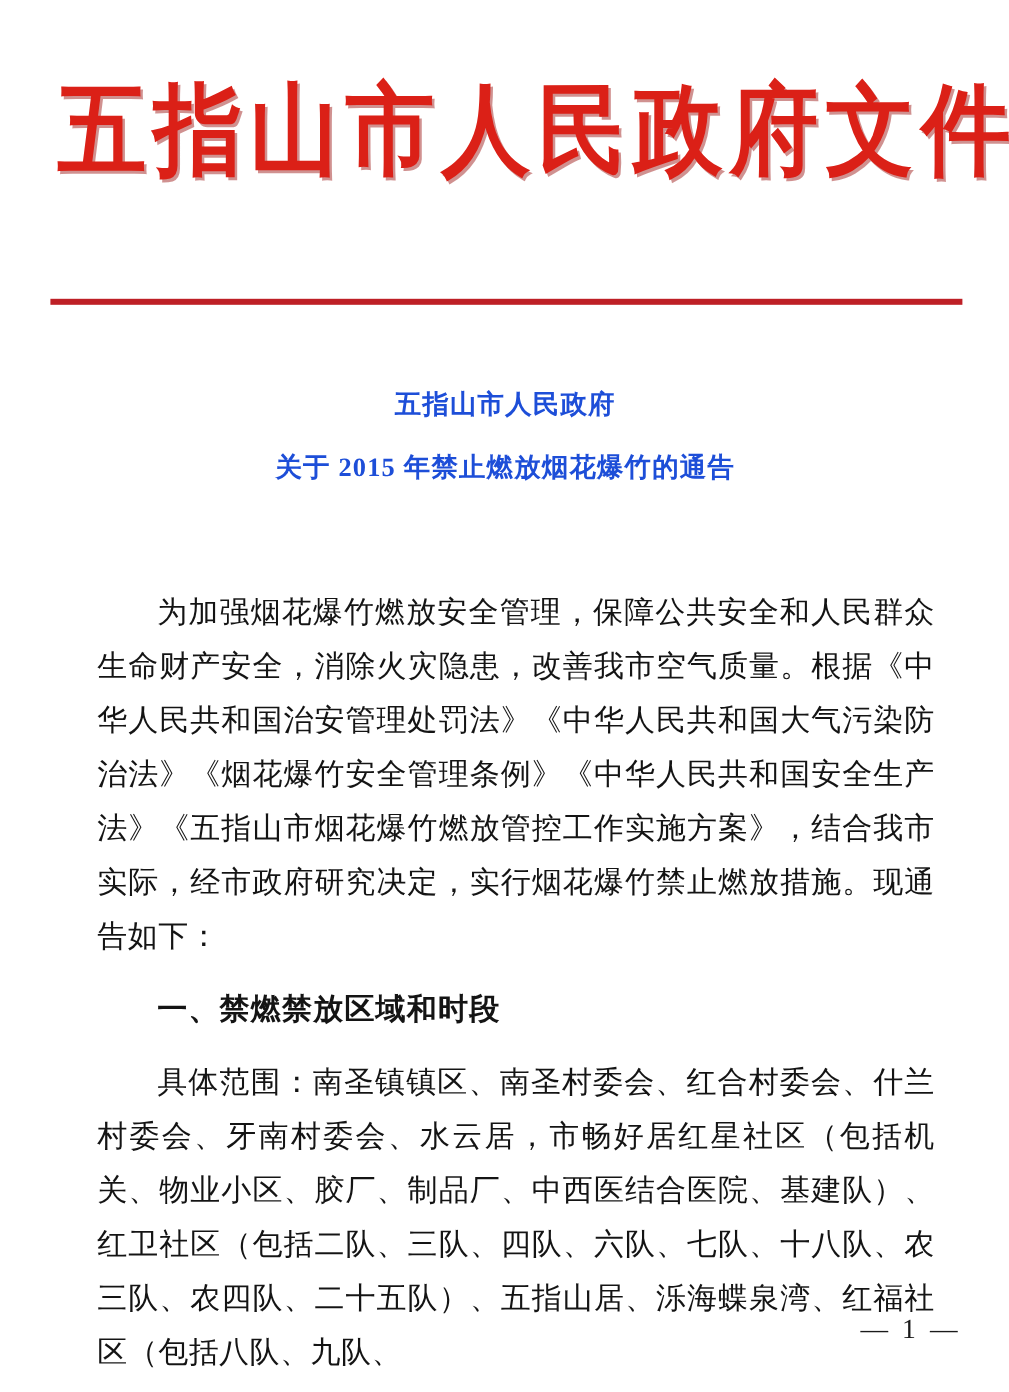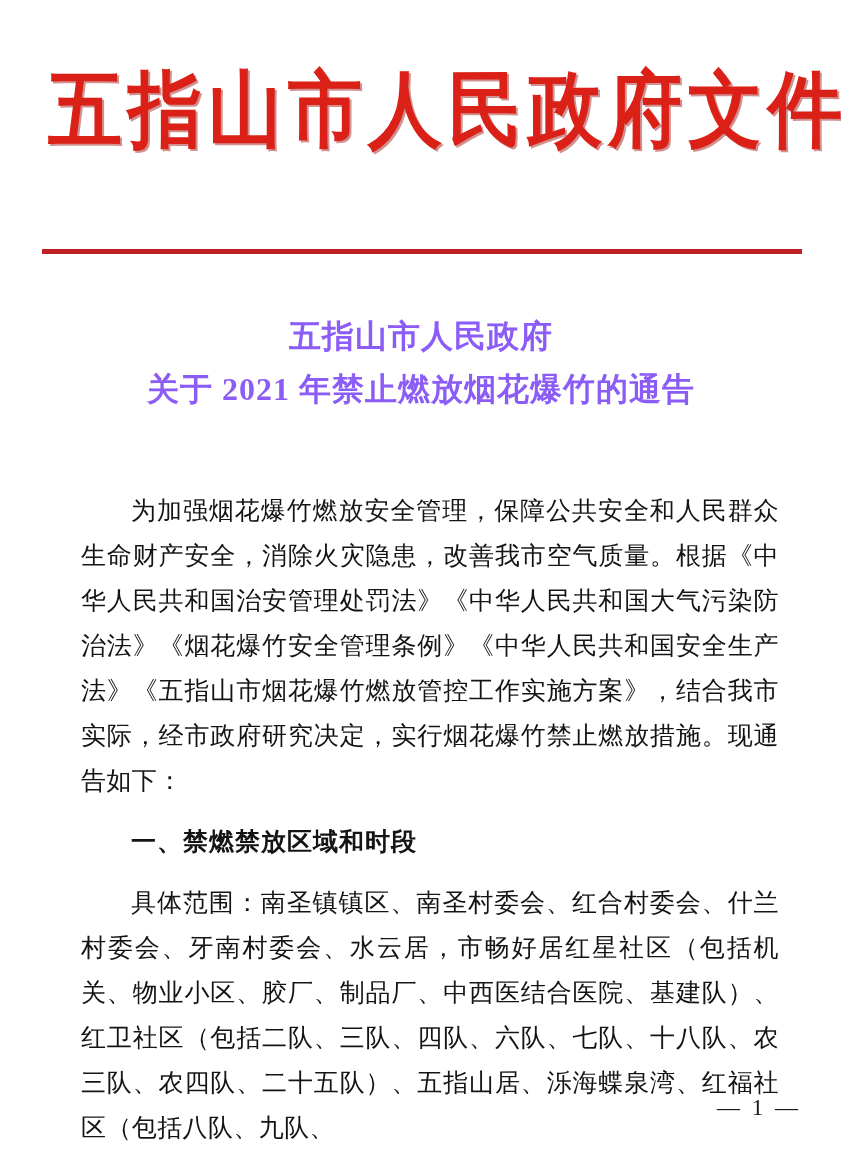--- a/index.html
+++ b/index.html
@@ -75,25 +75,25 @@
   .doc-title {
     position: absolute;
     left: 65px;
     top: 310px;
     width: 712px;
     text-align: center;
   }
   .doc-title-line {
     display: block;
     font-family: "Liberation Serif", "DejaVu Serif", serif;
-    font-size: 32px;
+    font-size: 22px;
     line-height: 53px;
     font-weight: 700;
     letter-spacing: 1px;
-    color: #8b5cf6;
+    color: #1d4ed8;
     white-space: nowrap;
   }
 
   
   .body-block {
     position: absolute;
     left: 65px;
     top: 472px;
     width: 730px;
   }
@@ -143,21 +143,21 @@
 
   <div class="masthead">
     <span class="masthead-title">五指山市人民政府文件</span>
   </div>
 
 
   <div class="red-rule"></div>
 
   <div class="doc-title">
     <span class="doc-title-line">五指山市人民政府</span>
-    <span class="doc-title-line">关于 2021 年禁止燃放烟花爆竹的通告</span>
+    <span class="doc-title-line">关于 2015 年禁止燃放烟花爆竹的通告</span>
   </div>
 
   <div class="body-block">
     <p class="para indent flow">为加强烟花爆竹燃放安全管理，保障公共安全和人民群众生命财产安全，消除火灾隐患，改善我市空气质量。根据《中华人民共和国治安管理处罚法》《中华人民共和国大气污染防治法》《烟花爆竹安全管理条例》《中华人民共和国安全生产法》《五指山市烟花爆竹燃放管控工作实施方案》，结合我市实际，经市政府研究决定，实行烟花爆竹禁止燃放措施。现通告如下：</p>
     <p class="para heading">一、禁燃禁放区域和时段</p>
     <p class="para indent flow">具体范围：南圣镇镇区、南圣村委会、红合村委会、什兰村委会、牙南村委会、水云居，市畅好居红星社区（包括机关、物业小区、胶厂、制品厂、中西医结合医院、基建队）、红卫社区（包括二队、三队、四队、六队、七队、十八队、农三队、农四队、二十五队）、五指山居、泺海蝶泉湾、红福社区（包括八队、九队、</p>
     <p class="para sub">（一）五指山市城区和周边的区域</p>
   </div>
 
   <div class="page-footer">— 1 —</div>

